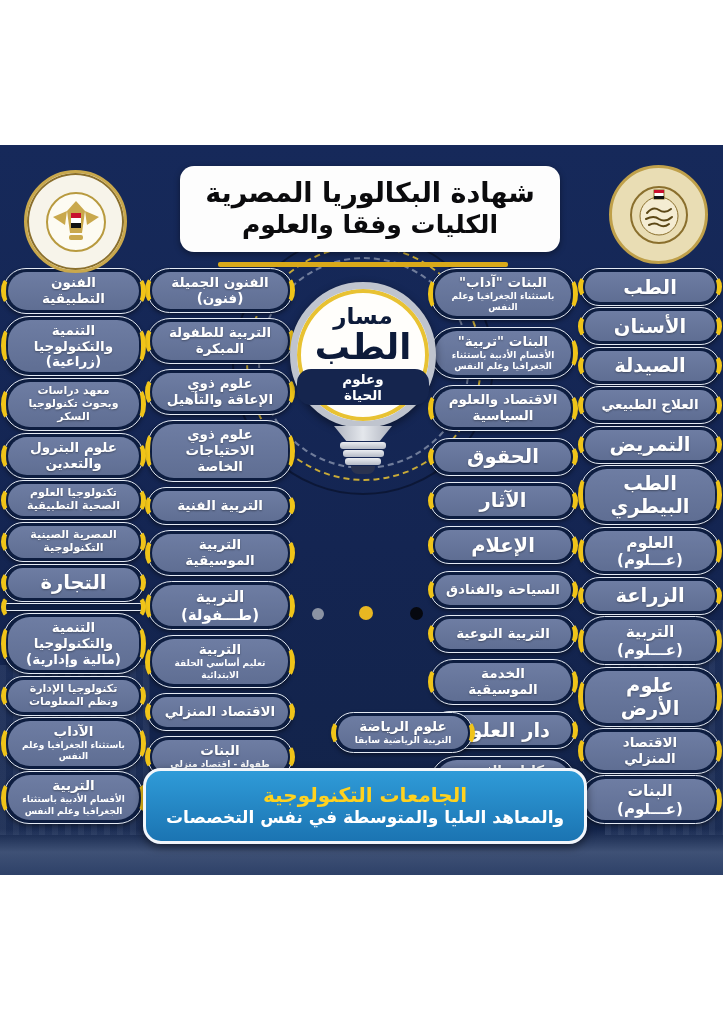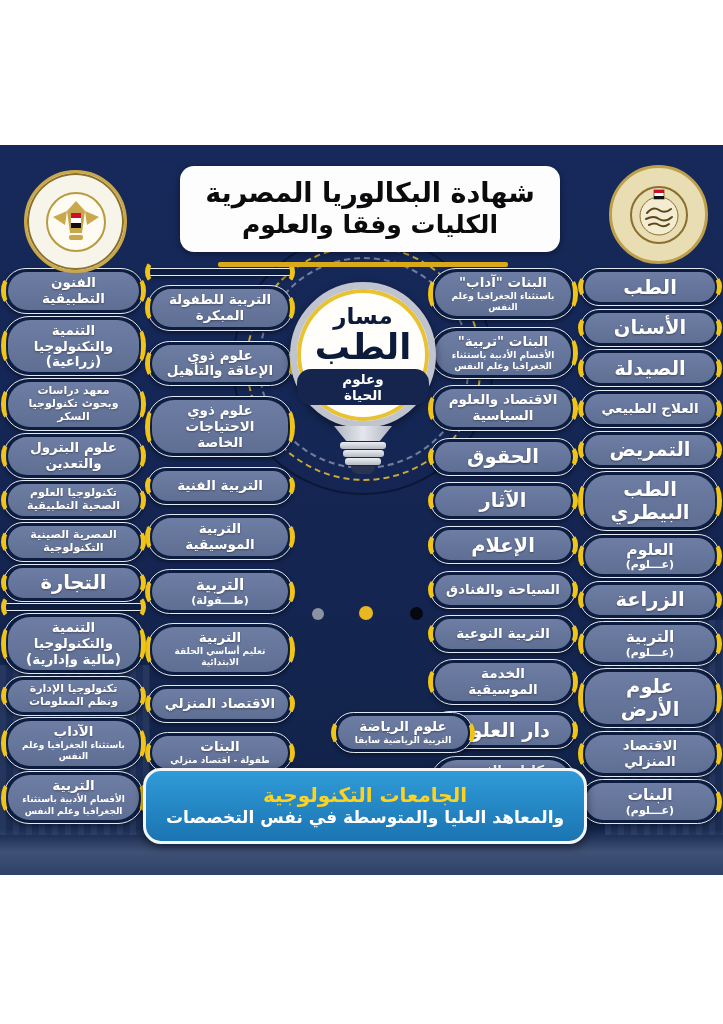--- a/index.html
+++ b/index.html
@@ -63,21 +63,21 @@
   .col.c-midleft{left:147px;width:146px;}
   .col.c-left{left:3px;width:141px;}
   .pill{position:relative;background:#0d1d40;border:1.5px solid #e4eaf4;border-radius:26px;padding:3px 4px;box-shadow:0 2px 4px rgba(0,0,0,.45);}
   .pill-in{background:linear-gradient(180deg,#6e7da3,#5f6e93);border-radius:22px;color:#fff;text-align:center;
     padding:3px 10px;min-height:24px;display:flex;flex-direction:column;justify-content:center;}
   .p-title{font-weight:900;font-size:13.5px;line-height:1.18;text-shadow:0 1px 2px rgba(0,0,0,.35);}
   .pill.lg .p-title{font-size:19.5px;}
   .pill.md2 .p-title{font-size:15.5px;}
   .pill.sm .p-title{font-size:11px;}
   .p-line2{font-weight:900;font-size:13.5px;line-height:1.1;}
-  .pill.md2 .p-line2{font-size:11px;}
+  .pill.md2 .p-line2{font-size:15px;}
   .p-sub{font-weight:700;font-size:9px;line-height:1.25;}
   .cres{position:absolute;top:50%;transform:translateY(-50%);height:62%;min-height:22px;width:15px;border:4px solid transparent;box-sizing:border-box;}
   .cres.l{left:-3px;border-left:5.5px solid #f0c419;border-radius:50%;}
   .cres.r{right:-3px;border-right:5.5px solid #f0c419;border-radius:50%;}
   
   .sports{position:absolute;left:333px;top:567px;width:140px;z-index:4;}
   
   .banner{
     position:absolute;left:143px;top:623px;width:444px;height:76px;z-index:5;box-sizing:border-box;
     background:linear-gradient(180deg,#2f9bd8,#1b74b2);border:3px solid #f2f6fb;border-radius:18px;
@@ -317,20 +317,24 @@
         <div class="pill-in">
           <div class="p-title">كليات الثروة السمكية</div>
           <div class="p-sub">والمصايد والاستزراع المائي</div>
         </div>
       </div>
     </div>
   <div class="col c-midleft">
       <div class="pill md">
         <span class="cres l"></span>
         <span class="cres r"></span>
+        <div class="pill-in">
+          <div class="p-title">الفنون الجميلة</div>
+          <div class="p-line2">(فنون)</div>
+        </div>
       </div>
       <div class="pill md">
         <span class="cres l"></span>
         <span class="cres r"></span>
         <div class="pill-in">
           <div class="p-title">التربية للطفولة المبكرة</div>
         </div>
       </div>
       <div class="pill md">
         <span class="cres l"></span>

